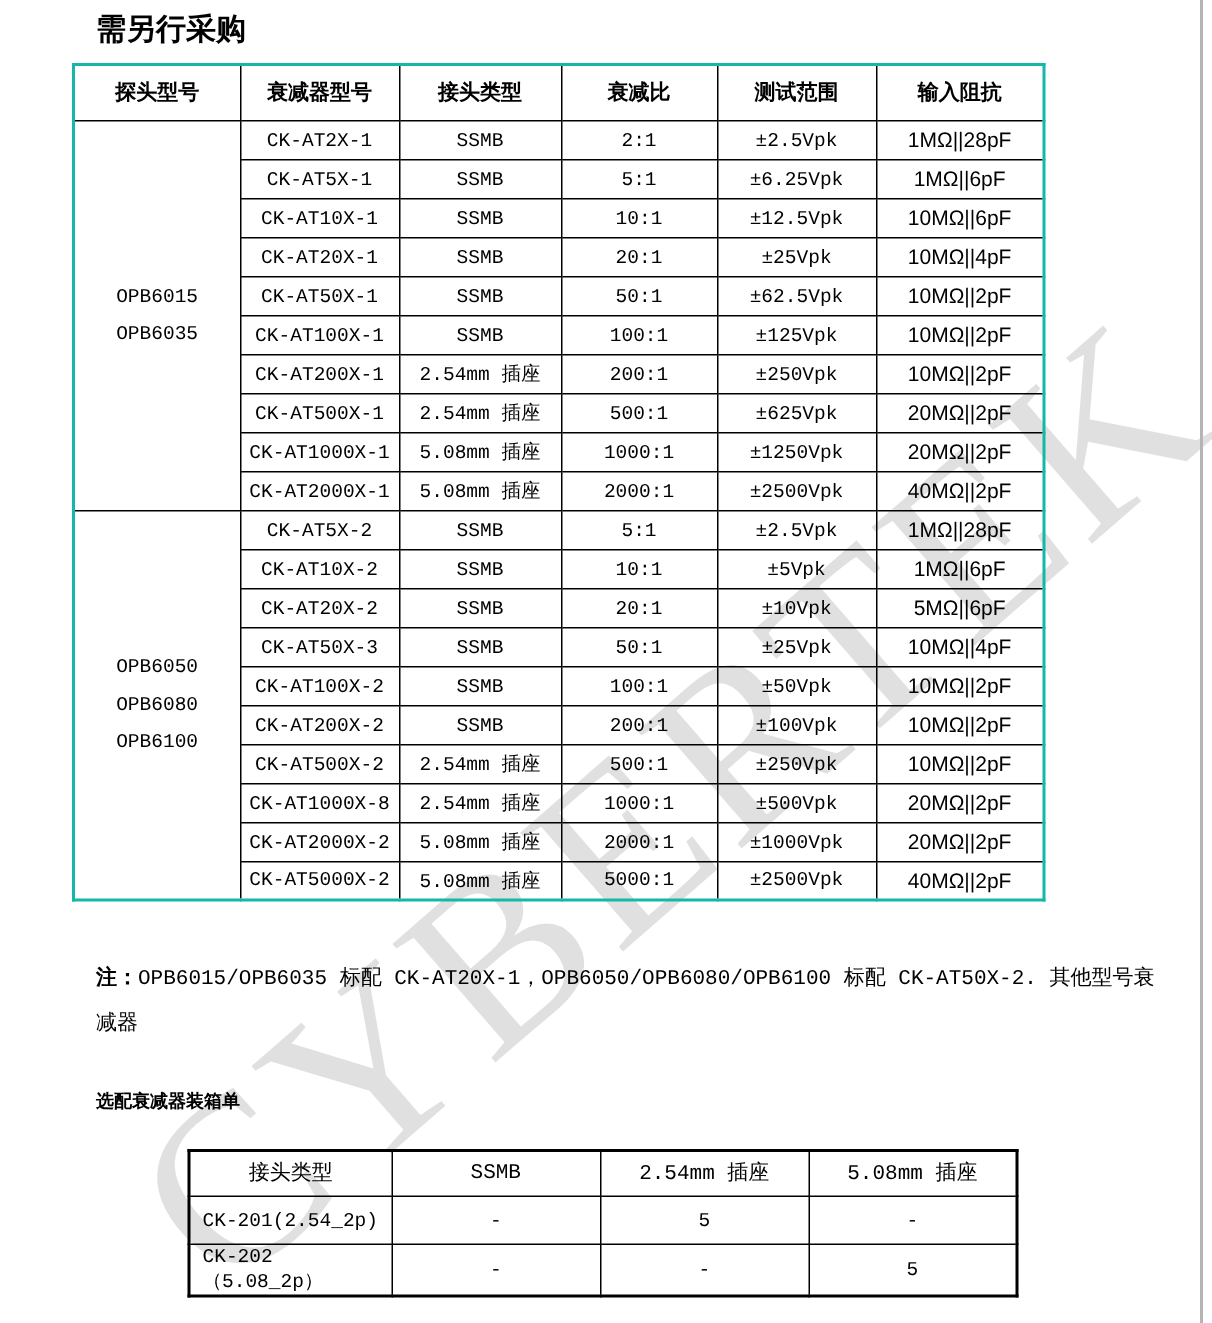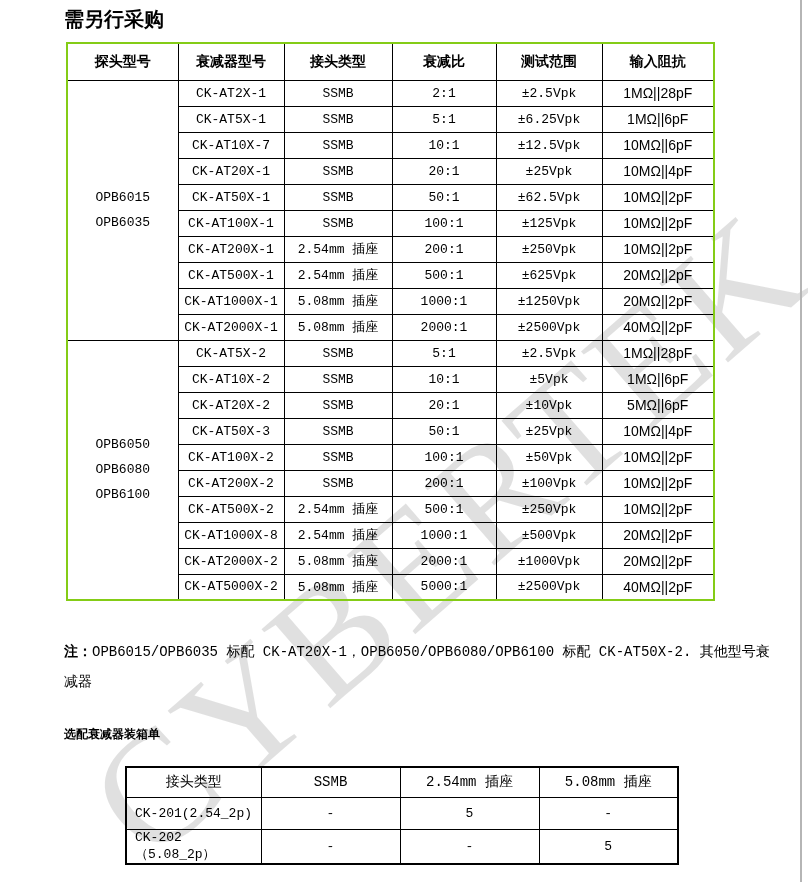--- a/index.html
+++ b/index.html
@@ -22,21 +22,21 @@
   .title1{
     position:absolute;left:64px;top:6px;font-size:20px;font-weight:bold;
     font-family:"Liberation Sans","DejaVu Sans",sans-serif;
   }
   .title2{
     position:absolute;left:64px;top:714px;font-size:12px;font-weight:bold;
     font-family:"Liberation Sans","DejaVu Sans",sans-serif;
     margin-top:12px;
   }
   table{border-collapse:collapse;table-layout:fixed;background:transparent;}
-  .spec-table{position:absolute;left:66px;top:42px;width:647px;border:2px solid #84cc16;}
+  .spec-table{position:absolute;left:48px;top:42px;width:647px;border:2px solid #14b8a6;}
   .spec-table th,.spec-table td{
     border:1px solid #000;text-align:center;vertical-align:middle;
     font-size:13px;padding:0;overflow:hidden;
   }
   .spec-table thead tr{height:37px;}
   .spec-table tbody tr{height:26px;}
   .spec-table th{
     font-size:14px;font-weight:bold;
     font-family:"Liberation Sans","DejaVu Sans",sans-serif;
   }
@@ -103,21 +103,21 @@
         <td class="imp">1MΩ||28pF</td>
       </tr>
       <tr>
         <td>CK-AT5X-1</td>
         <td>SSMB</td>
         <td>5:1</td>
         <td>±6.25Vpk</td>
         <td class="imp">1MΩ||6pF</td>
       </tr>
       <tr>
-        <td>CK-AT10X-7</td>
+        <td>CK-AT10X-1</td>
         <td>SSMB</td>
         <td>10:1</td>
         <td>±12.5Vpk</td>
         <td class="imp">10MΩ||6pF</td>
       </tr>
       <tr>
         <td>CK-AT20X-1</td>
         <td>SSMB</td>
         <td>20:1</td>
         <td>±25Vpk</td>

